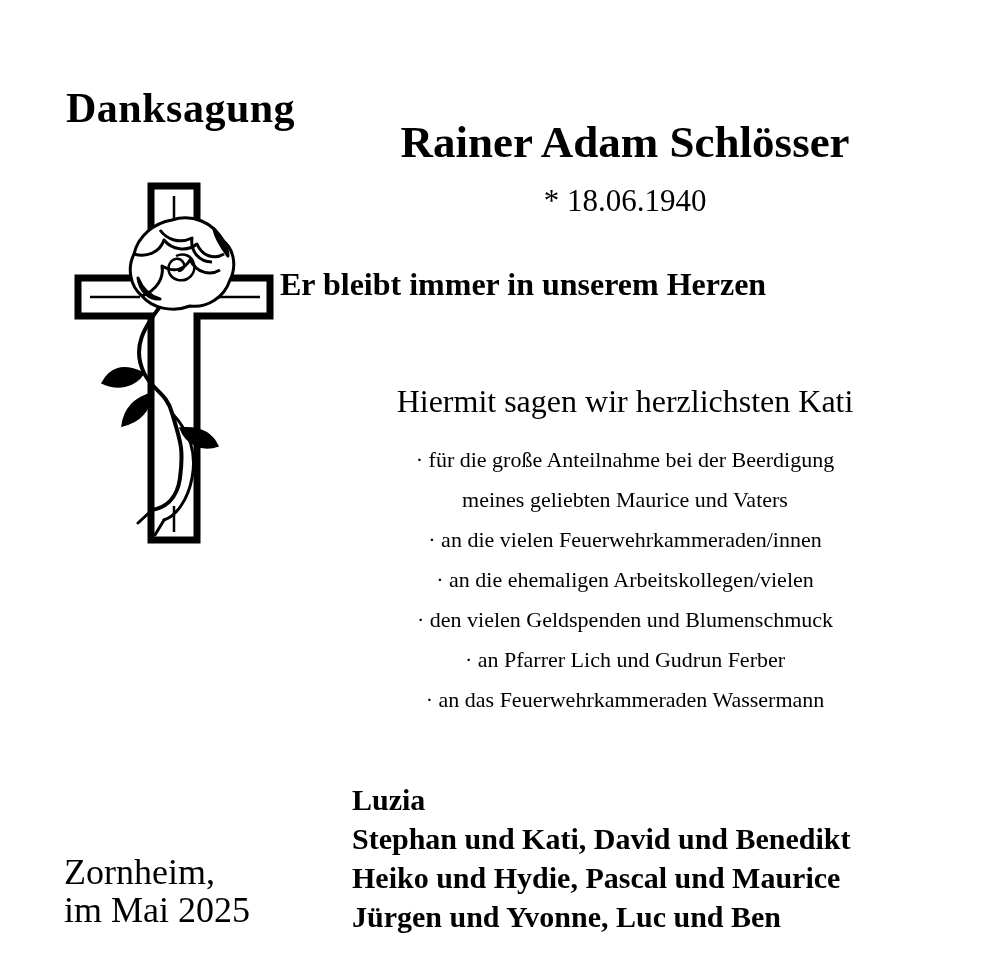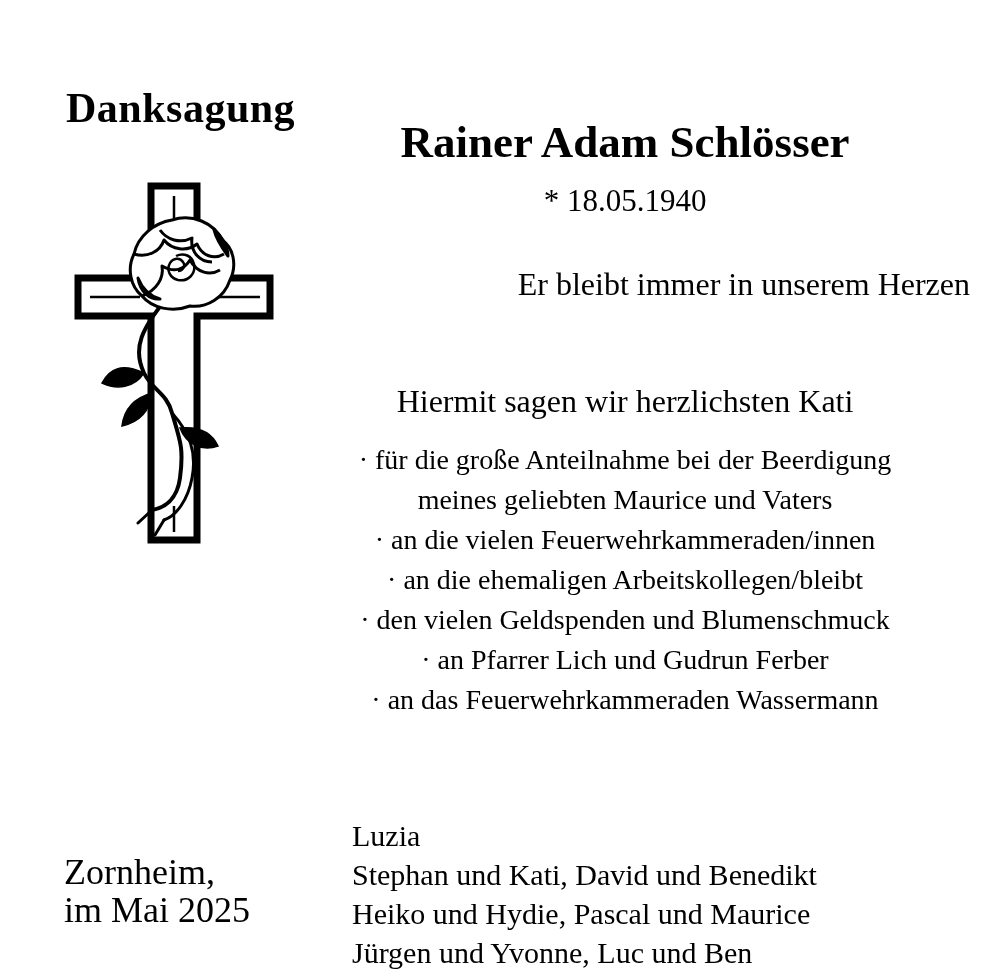--- a/index.html
+++ b/index.html
@@ -16,33 +16,33 @@
     position:absolute;left:280px;top:116px;width:690px;
     text-align:center;font-size:45px;font-weight:bold;white-space:nowrap;
   }
   .dates{
     position:absolute;left:280px;top:183px;width:690px;
     display:flex;justify-content:center;gap:105px;
     font-size:31px;
   }
   .memorial{
     position:absolute;left:280px;top:266px;width:690px;
-    text-align:right;font-size:32px;
+    text-align:left;font-size:32px;font-weight:bold;
   }
   .thanks-head{
     position:absolute;left:280px;top:383px;width:690px;
     text-align:center;font-size:32px;
   }
   .thanks-list{
     position:absolute;left:280px;top:440px;width:690px;
-    text-align:center;font-size:28px;line-height:40px;
+    text-align:center;font-size:22px;line-height:40px;
   }
   .signatures{
     position:absolute;left:352px;top:780px;
-    font-size:30px;font-weight:normal;line-height:39px;white-space:nowrap;margin-top:36px;
+    font-size:30px;font-weight:bold;line-height:39px;white-space:nowrap;
   }
   .place-date{
     position:absolute;left:64px;top:853px;
     font-size:36px;line-height:38px;white-space:nowrap;
   }
   .cross-art{
     position:absolute;left:72px;top:178px;width:205px;height:375px;
   }
 </style>
 </head>
@@ -79,32 +79,32 @@
     <path d="M88,52 C95,62 108,66 120,60 C118,74 128,84 140,84" fill="none"></path>
     <path d="M104,78 C112,74 120,78 122,86 C124,96 116,104 106,102 C98,100 94,92 98,85 C101,80 108,79 111,84 C114,88 111,93 106,93" fill="none" stroke-width="2.5"></path>
     <path d="M142,52 C150,58 156,68 156,78 C150,70 144,60 142,52 Z" fill="#000000"></path>
     <path d="M66,100 C70,110 78,118 88,121 C78,122 68,114 66,100 Z" fill="#000000"></path>
   </g>
 </svg>
 
 <div class="name">Rainer Adam Schlösser</div>
 
 <div class="dates">
-  <span>* 18.05.1940</span>
+  <span>* 18.06.1940</span>
 </div>
 
 <div class="memorial">Er bleibt immer in unserem Herzen</div>
 
 <div class="thanks-head">Hiermit sagen wir herzlichsten Kati</div>
 
 <div class="thanks-list">
   <div>· für die große Anteilnahme bei der Beerdigung</div>
   <div>meines geliebten Maurice und Vaters</div>
   <div>· an die vielen Feuerwehrkammeraden/innen</div>
-  <div>· an die ehemaligen Arbeitskollegen/bleibt</div>
+  <div>· an die ehemaligen Arbeitskollegen/vielen</div>
   <div>· den vielen Geldspenden und Blumenschmuck</div>
   <div>· an Pfarrer Lich und Gudrun Ferber</div>
   <div>· an das Feuerwehrkammeraden Wassermann</div>
 </div>
 
 <div class="signatures">
   <div>Luzia</div>
   <div>Stephan und Kati, David und Benedikt</div>
   <div>Heiko und Hydie, Pascal und Maurice</div>
   <div>Jürgen und Yvonne, Luc und Ben</div>

